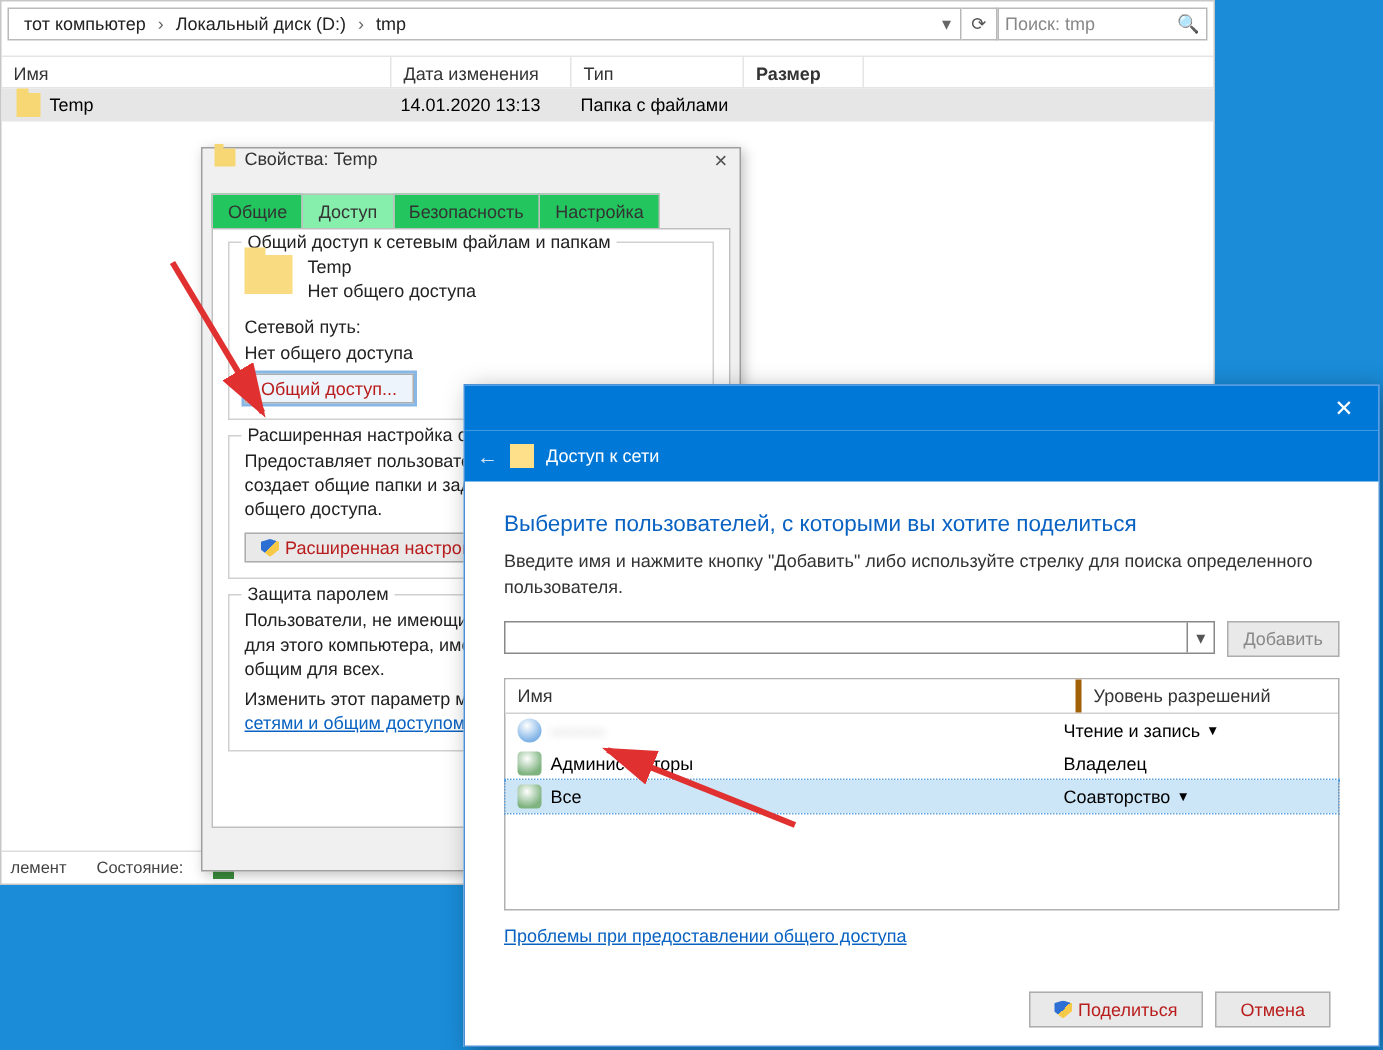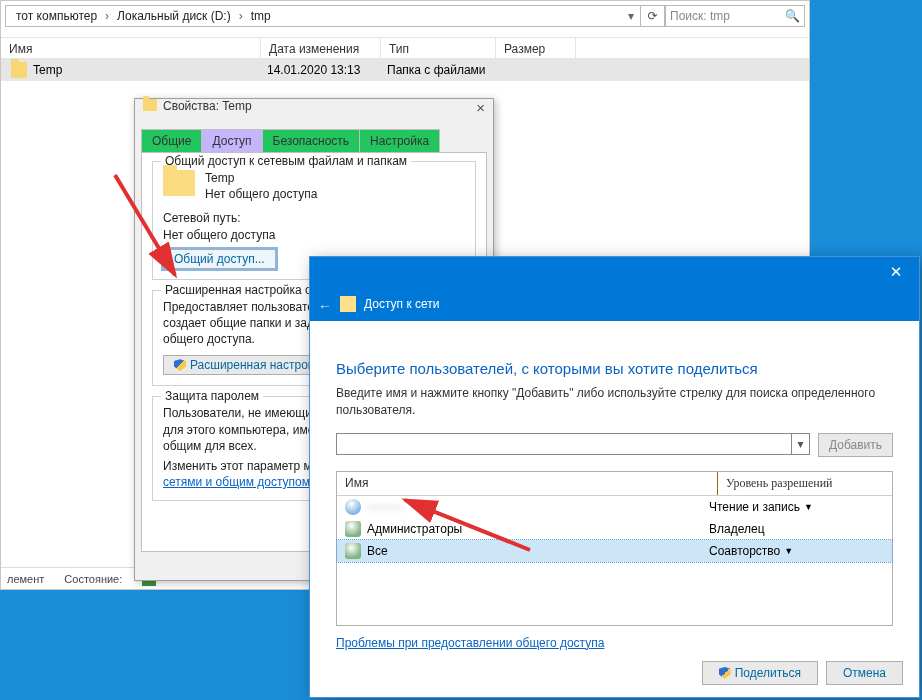--- a/index.html
+++ b/index.html
@@ -9,80 +9,80 @@
   .explorer { position: absolute; left: 0; top: 0; width: 810px; height: 590px; background: #fff; border: 1px solid #c7c7c7; }
   .addr { display: flex; align-items: center; height: 30px; padding: 0 4px; gap: 0; }
   .addr .path { flex: 1; display: flex; align-items: center; height: 22px; border: 1px solid #b9b9b9; padding: 0 4px; font-size: 12px; color: #222; }
   .crumb { padding: 0 6px; color: #222; }
   .chev { color: #666; padding: 0 2px; }
   .addr .refresh { width: 24px; height: 22px; border: 1px solid #b9b9b9; border-left: none; display:flex;align-items:center;justify-content:center;color:#555;}
   .addr .search { width: 140px; height: 22px; border: 1px solid #b9b9b9; display:flex;align-items:center;padding:0 4px;color:#888; }
   .addr .search span:last-child { margin-left:auto; }
   .cols { display:flex; border-top:1px solid #e5e5e5; border-bottom:1px solid #e5e5e5; margin-top:6px; height:22px; font-size:12px; color:#333; }
   .cols div { padding:4px 8px; border-right:1px solid #e5e5e5; }
-  .c-name{width:260px;} .c-date{width:120px;} .c-type{width:115px;} .c-size{width:80px;}
+  .c-name{width:260px;} .c-date{width:120px;} .c-type{width:115px;} .c-size{width:80px;font-weight:bold;}
   .row { display:flex; align-items:center; height:22px; font-size:12px; background:#e6e6e6; }
   .row .icon { width:16px;height:16px;background:#f7d774;margin:0 6px 0 10px;position:relative;}
   .row .icon::before{content:"";position:absolute;top:-3px;left:0;width:8px;height:3px;background:#f7d774;}
   .status { position:absolute; bottom:0; left:0; right:0; height:22px; border-top:1px solid #dcdcdc; font-size:11px; color:#444; display:flex; align-items:center; gap:20px; padding:0 6px;}
   .status .ico{width:14px;height:14px;background:#3b8e3e;display:inline-block;}
 
   
   .props { position:absolute; left:134px; top:98px; width:360px; height:483px; background:#f0f0f0; border:1px solid #9f9f9f; box-shadow:2px 2px 8px rgba(0,0,0,.25); }
   .props-title { height:28px; display:flex; align-items:flex-start; padding:0 8px; font-size:12px; color:#333; }
   .props-title .ficon{width:14px;height:12px;background:#f7d774;margin-right:6px;position:relative;}
   .props-title .ficon::before{content:"";position:absolute;top:-3px;left:0;width:6px;height:3px;background:#f7d774;}
   .props-title .x{margin-left:auto;color:#555;font-size:15px;}
   .tabs { display:flex; margin:2px 6px 0; }
   .tab { padding:4px 10px; font-size:12px; border:1px solid #bfbfbf; border-bottom:none; background:#22c55e; color:#333; margin-right:-1px;}
-  .tab.active { background:#c4b5fd; position:relative; z-index:2; }
+  .tab.active { background:#86efac; position:relative; z-index:2; }
   .tabbody { margin:0 6px 6px; background:#fff; border:1px solid #bfbfbf; padding:8px 10px; height:400px; position:relative;}
   .group { border:1px solid #d0d0d0; padding:8px 10px 10px; margin-bottom:10px; position:relative;}
   .group-title { position:absolute; top:-8px; left:8px; background:#fff; padding:0 4px; font-size:12px; color:#222;}
   .folderline{display:flex;gap:10px;align-items:flex-start;}
   .bigfolder{width:32px;height:26px;background:#f9dc82;position:relative;}
   .bigfolder::before{content:"";position:absolute;top:-5px;left:0;width:14px;height:5px;background:#f9dc82;}
   .hint{font-size:12px;line-height:1.35;color:#222;}
-  .btn { background:#e9e9e9; border:1px solid #adadad; font-size:12px; padding:2px 10px; color:#0369a1; display:inline-flex;align-items:center;gap:4px;}
+  .btn { background:#e9e9e9; border:1px solid #adadad; font-size:12px; padding:2px 10px; color:#b91c1c; display:inline-flex;align-items:center;gap:4px;}
   .btn.highl { outline:2px solid #87b7e4; background:#eef4fb;}
   .shield{width:12px;height:12px;display:inline-block;background:linear-gradient(135deg,#2d6fd2 50%,#f7c948 50%);clip-path:polygon(50% 0,100% 15%,100% 60%,50% 100%,0 60%,0 15%);}
   .link{color:#0a63c2;text-decoration:underline;cursor:pointer;}
   .props-foot{position:absolute;right:12px;bottom:8px;display:flex;gap:6px;}
 
   
   .arrow{position:absolute;pointer-events:none;}
 
   
   .share { position:absolute; left:309px; top:256px; width:611px; height:442px; background:#fff; border:1px solid #4a90d9; box-shadow:4px 4px 16px rgba(0,0,0,.35); }
   .share-top { height:30px; background:#0078d7; display:flex; align-items:center; justify-content:flex-end; }
   .share-close{width:46px;height:30px;display:flex;align-items:center;justify-content:center;color:#fff;font-size:15px;}
   .share-hdr { height:34px; background:#0078d7; display:flex; align-items:center; padding:0 8px; gap:8px; color:#fff; font-size:12px;}
   .share-hdr .back{color:#cfe4f7;font-size:14px;}
   .share-hdr .wiz{width:16px;height:16px;background:#ffe08a;display:inline-block;}
-  .share-body{padding:31px 26px 12px;}
+  .share-body{padding:12px 26px 12px;}
   .share-body h3{font-size:15px;font-weight:400;color:#0a63c2;margin:8px 0 8px;}
   .desc{font-size:12px;color:#333;line-height:1.4;margin-bottom:14px;}
   .addrow{display:flex;gap:8px;margin-bottom:14px;}
   .addrow .inp{flex:1;height:22px;border:1px solid #888;position:relative;}
   .addrow .inp .dd{position:absolute;right:0;top:0;bottom:0;width:18px;border-left:1px solid #888;display:flex;align-items:center;justify-content:center;color:#555;}
   .addrow .addbtn{height:24px;text-align:right;}
   .addbtn[disabled]{color:#888;}
   .list{border:1px solid #b0b0b0;height:155px;position:relative;}
   .list-hdr{display:flex;border-bottom:1px solid #d0d0d0;font-size:12px;color:#333;background:#fff;}
   .lh-name{flex:1;padding:4px 8px;}
-  .lh-perm{width:175px;padding:4px 8px;border-left:1px solid #a16207;font-family:Liberation Serif, serif;}
+  .lh-perm{width:175px;padding:4px 8px;border-left:4px solid #a16207;}
   .lrow{display:flex;align-items:center;font-size:12px;padding:3px 8px;}
   .lrow.sel{background:#cde6f7;outline:1px dotted #5aa0dc;}
   .uicon{width:16px;height:16px;margin-right:6px;border-radius:50%;background:radial-gradient(circle at 40% 30%,#fff,#7fb3e6 70%);display:inline-block;}
   .gicon{width:16px;height:16px;margin-right:6px;background:radial-gradient(circle at 40% 30%,#fff,#7fb380 70%);display:inline-block;border-radius:3px;}
   .perm{width:175px;display:flex;align-items:center;gap:4px;margin-left:auto;}
   .dn{font-size:9px;}
   .blurred{filter:blur(3px);color:#999;}
   .trouble{margin-top:10px;}
-  .share-foot{position:absolute;right:16px;bottom:12px;display:flex;gap:8px;}
+  .share-foot{position:absolute;right:32px;bottom:12px;display:flex;gap:8px;}
   .share-foot .btn{padding:4px 16px;}
 </style>
 </head>
 <body>
 
 <div class="explorer">
   <div class="addr">
     <div class="path">
       <span class="crumb">тот компьютер</span>
       <span class="chev">›</span>

